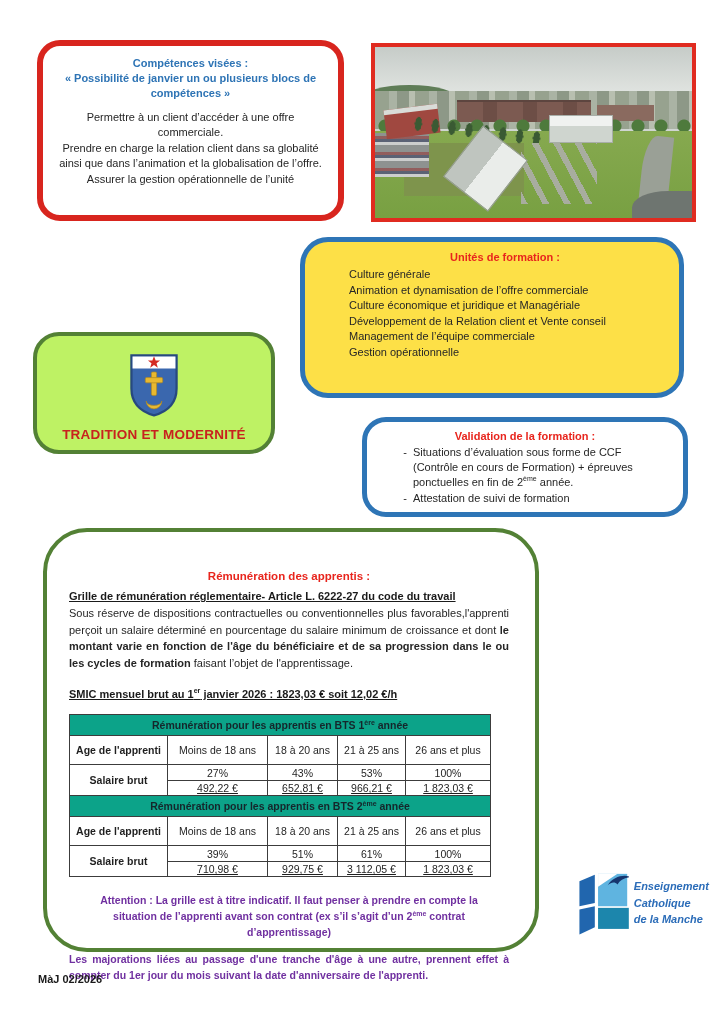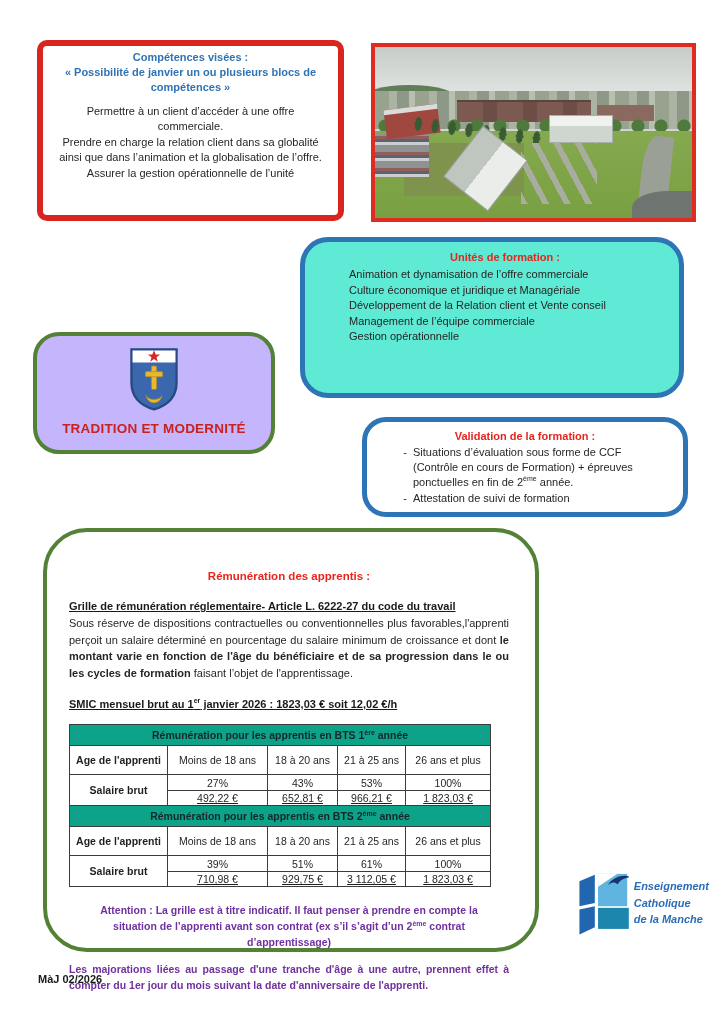--- a/index.html
+++ b/index.html
@@ -1,21 +1,21 @@
 <!DOCTYPE html>
 <html><head>
 <meta charset="utf-8">
 <style>
   html,body{margin:0;padding:0;background:#ffffff;}
   body{width:724px;height:1024px;position:relative;font-family:"Liberation Sans",sans-serif;color:#1a1a1a;overflow:hidden;}
   *{box-sizing:border-box;}
   .abs{position:absolute;}
 
   
-  .competences-box{left:37px;top:40px;width:307px;height:181px;border:6px solid #d8251e;border-radius:10px;padding:4px 16px;text-align:center;background:#fff;}
+  .competences-box{left:37px;top:40px;width:307px;height:181px;border:6px solid #d8251e;border-radius:23px;padding:10px 16px;text-align:center;background:#fff;}
   .blue-title{color:#2e74b5;font-weight:bold;font-size:11px;line-height:1.35;}
   .comp-body{margin-top:9px;font-size:11px;line-height:1.42;color:#262626;}
 
   
   .photo{left:371px;top:43px;width:325px;height:179px;border:4px solid #e02b20;overflow:hidden;background:#cfd5d1;}
   .photo>div{position:absolute;}
   .ph-sky{left:0;top:0;width:100%;height:30%;background:linear-gradient(#c6ccc8,#e3e6e3);}
   .ph-town{left:0;top:26%;width:100%;height:22%;background:repeating-linear-gradient(90deg,#97a28f 0 14px,#aab3a4 14px 22px,#8d9887 22px 34px,#b8bfb0 34px 40px);}
   .ph-hill{left:-4%;top:22%;width:30%;height:16%;background:#5f7d57;border-radius:50%;}
   .ph-abbey{left:26%;top:31%;width:42%;height:13%;background:repeating-linear-gradient(90deg,#7c5a51 0 26px,#6d4e46 26px 40px);border-top:2px solid #5d453f;}
@@ -26,40 +26,40 @@
   .ph-parking{left:0;top:50%;width:17%;height:26%;background:#8e9290;background-image:repeating-linear-gradient(0deg,rgba(255,255,255,.55) 0 3px,rgba(40,50,90,.5) 3px 6px,rgba(150,30,30,.45) 6px 9px,rgba(0,0,0,0) 9px 16px);}
   .ph-brick-left{left:3%;top:35%;width:17%;height:17%;background:#a04840;border-top:5px solid #d9dcd8;transform:rotate(-7deg);}
   .ph-poplars{left:11%;top:43%;width:42%;height:11%;transform:rotate(7deg);background-image:radial-gradient(ellipse 5px 10px at 8px 10px,#3a5a33 70%,rgba(0,0,0,0) 72%);background-size:17px 22px;}
   .ph-big-building{left:26%;top:52%;width:18%;height:38%;transform:rotate(38deg);background:linear-gradient(90deg,#bfc5bf 0 46%,#eaedea 46% 100%);border:1px solid #99a099;}
   .ph-white-building2{left:55%;top:40%;width:20%;height:16%;background:linear-gradient(#f0f2f0 0 38%,#cfd5cf 38% 100%);border:1px solid #a8aea8;}
   .ph-paths{left:46%;top:56%;width:24%;height:36%;background:repeating-linear-gradient(62deg,#a8ad9f 0 6px,rgba(0,0,0,0) 6px 19px);}
   .ph-road-right{left:84%;top:52%;width:9%;height:48%;background:#9aa096;border-radius:45% 0 0 0;transform:rotate(6deg);}
   .ph-track{left:81%;top:84%;width:19%;height:16%;background:#6e7570;border-radius:60% 0 0 0;}
 
   
-  .unites-box{left:300px;top:237px;width:384px;height:161px;border:5px solid #2e75b6;border-radius:28px;padding:9px 18px 8px 44px;background:#5eead4;}
+  .unites-box{left:300px;top:237px;width:384px;height:161px;border:5px solid #2e75b6;border-radius:28px;padding:9px 18px 8px 44px;background:#fde047;}
   .red-title{color:#e8251d;font-weight:bold;font-size:11px;text-align:center;}
   .unites-list{margin-top:4px;font-size:11px;line-height:1.41;color:#262626;}
 
   
-  .motto-box{left:33px;top:332px;width:242px;height:122px;border:4px solid #538135;border-radius:26px;background:#c4b5fd;text-align:center;padding-top:10px;}
+  .motto-box{left:33px;top:332px;width:242px;height:122px;border:4px solid #538135;border-radius:26px;background:#bef264;text-align:center;padding-top:16px;}
   .motto-text{color:#c8221e;font-weight:bold;font-size:13.5px;letter-spacing:.2px;margin-top:5px;}
 
   
   .validation-box{left:362px;top:417px;width:326px;height:100px;border:5px solid #2e75b6;border-radius:24px;padding:8px 14px 6px 14px;background:#fff;}
   .val-items{margin-top:3px;font-size:11px;line-height:1.38;color:#262626;}
   .val-item{display:flex;}
   .val-dash{width:16px;flex:0 0 16px;text-align:center;margin-left:16px;}
   .val-text{flex:1;}
   sup.sp{font-size:7px;vertical-align:super;line-height:0;}
 
   
   .remu-box{left:43px;top:528px;width:496px;height:424px;border:4px solid #538135;border-radius:44px;padding:18px 26px 10px 22px;background:#fff;}
   .remu-title{text-align:center;color:#e8251d;font-weight:bold;font-size:11.5px;margin-top:20px;}
-  .grille-heading{margin-top:18px;font-size:11px;font-weight:bold;text-decoration:underline;color:#1a1a1a;}
+  .grille-heading{margin-top:8px;font-size:11px;font-weight:bold;text-decoration:underline;color:#1a1a1a;}
   .remu-para{margin-top:3px;font-size:11px;line-height:1.5;text-align:justify;color:#262626;}
   .smic-line{margin-top:17px;font-size:11px;font-weight:bold;text-decoration:underline;color:#1a1a1a;}
 
   table.rem-table{border-collapse:collapse;margin-top:0;width:421px;table-layout:fixed;}
   table.rem-table.first{margin-top:14px;}
   table.rem-table.second{margin-top:-1px;}
   .rem-table td{border:1.4px solid #3c3c3c;text-align:center;font-size:10.5px;padding:0 2px;color:#1f1f1f;}
   .rem-table .title-row td{background:#0ca389;font-weight:bold;height:21px;color:#15262b;}
   .rem-table .age-row td{height:29px;}
   .rem-table .pct-row td{height:16px;}
@@ -105,20 +105,21 @@
   <div class="ph-paths"></div>
   <div class="ph-road-right"></div>
   <div class="ph-track"></div>
   <div class="ph-big-building"></div>
   <div class="ph-white-building2"></div>
 </div>
 
 <div class="abs unites-box">
   <div class="red-title">Unités de formation :</div>
   <div class="unites-list">
+    <div>Culture générale</div>
     <div>Animation et dynamisation de l’offre commerciale</div>
     <div>Culture économique et juridique et Managériale</div>
     <div>Développement de la Relation client et Vente conseil</div>
     <div>Management de l’équipe commerciale</div>
     <div>Gestion opérationnelle</div>
   </div>
 </div>
 
 <div class="abs motto-box">
   <svg width="54" height="66" viewBox="0 0 60 76">

